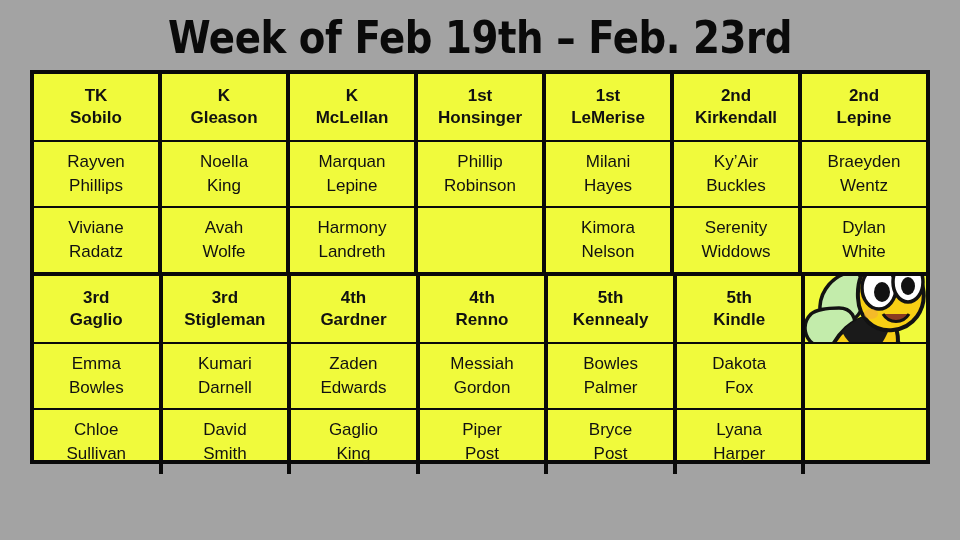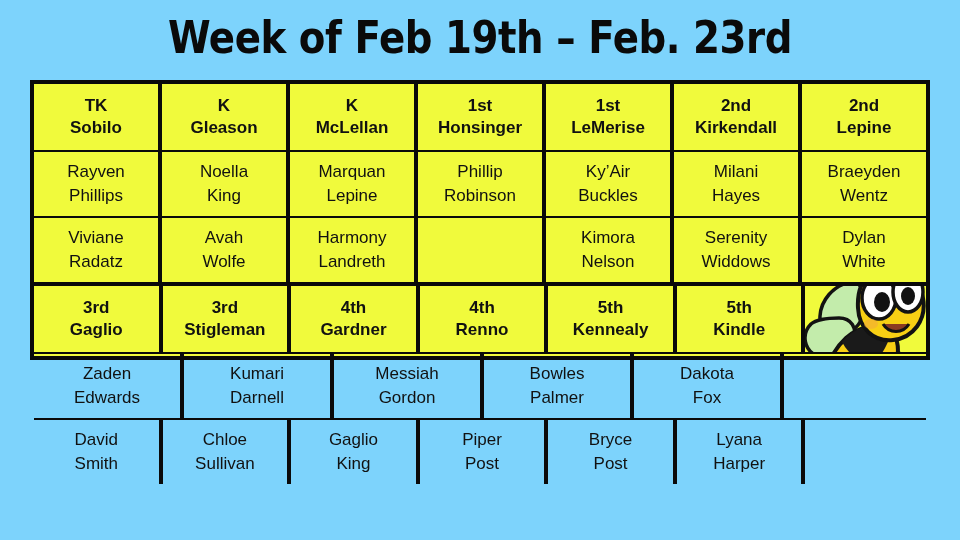--- a/index.html
+++ b/index.html
@@ -10,21 +10,21 @@
     width: 960px;
     height: 540px;
     overflow: hidden;
     background: #f0fa3c;
     font-family: "Liberation Sans", sans-serif;
   }
   .poster {
     position: relative;
     width: 960px;
     height: 540px;
-    background: #7dd3fc;
+    background: #a3a3a3;
     box-sizing: border-box;
   }
   .title {
     position: absolute;
     left: 0;
     top: 8px;
     width: 960px;
     text-align: center;
     font-family: "DejaVu Sans", sans-serif;
     font-weight: bold;
@@ -32,23 +32,23 @@
     line-height: 60px;
     letter-spacing: -0.5px;
     color: #0a0a0a;
     transform: scaleX(0.86);
     transform-origin: center top;
     white-space: nowrap;
   }
   .table-wrap {
     position: absolute;
     left: 30px;
-    top: 80px;
+    top: 70px;
     width: 900px;
-    height: 280px;
+    height: 394px;
     border: 4px solid #0a0a0a;
     box-sizing: border-box;
     background: #f0fa3c;
   }
   .section {
     display: block;
   }
   .section.bottom {
     border-top: 4px solid #0a0a0a;
   }
@@ -165,26 +165,26 @@
         </div>
         <div class="cell">
           <span class="line">Marquan</span>
           <span class="line">Lepine</span>
         </div>
         <div class="cell">
           <span class="line">Phillip</span>
           <span class="line">Robinson</span>
         </div>
         <div class="cell">
+          <span class="line">Milani</span>
+          <span class="line">Hayes</span>
+        </div>
+        <div class="cell">
           <span class="line">Ky’Air</span>
           <span class="line">Buckles</span>
-        </div>
-        <div class="cell">
-          <span class="line">Milani</span>
-          <span class="line">Hayes</span>
         </div>
         <div class="cell">
           <span class="line">Braeyden</span>
           <span class="line">Wentz</span>
         </div>
       </div>
 
       <div class="row student-row">
         <div class="cell">
           <span class="line">Viviane</span>
@@ -275,52 +275,56 @@
               <path d="M80 98 C86 108 100 108 106 98" fill="#8a3a22" stroke="#121212" stroke-width="3" stroke-linejoin="round"></path>
 
               <ellipse cx="68" cy="98" rx="7" ry="5" fill="#f2a93b" opacity="0.55"></ellipse>
             </svg>
           </div>
         </div>
       </div>
 
       <div class="row student-row divider-below">
         <div class="cell">
+          <span class="line">Emma</span>
+          <span class="line">Bowles</span>
+        </div>
+        <div class="cell">
+          <span class="line">Kumari</span>
+          <span class="line">Darnell</span>
+        </div>
+        <div class="cell">
           <span class="line">Zaden</span>
           <span class="line">Edwards</span>
         </div>
         <div class="cell">
-          <span class="line">Kumari</span>
-          <span class="line">Darnell</span>
-        </div>
-        <div class="cell">
           <span class="line">Messiah</span>
           <span class="line">Gordon</span>
         </div>
         <div class="cell">
           <span class="line">Bowles</span>
           <span class="line">Palmer</span>
         </div>
         <div class="cell">
           <span class="line">Dakota</span>
           <span class="line">Fox</span>
         </div>
         <div class="bee-cell"></div>
       </div>
 
       <div class="row student-row">
         <div class="cell">
+          <span class="line">Chloe</span>
+          <span class="line">Sullivan</span>
+        </div>
+        <div class="cell">
           <span class="line">David</span>
           <span class="line">Smith</span>
         </div>
         <div class="cell">
-          <span class="line">Chloe</span>
-          <span class="line">Sullivan</span>
-        </div>
-        <div class="cell">
           <span class="line">Gaglio</span>
           <span class="line">King</span>
         </div>
         <div class="cell">
           <span class="line">Piper</span>
           <span class="line">Post</span>
         </div>
         <div class="cell">
           <span class="line">Bryce</span>
           <span class="line">Post</span>

